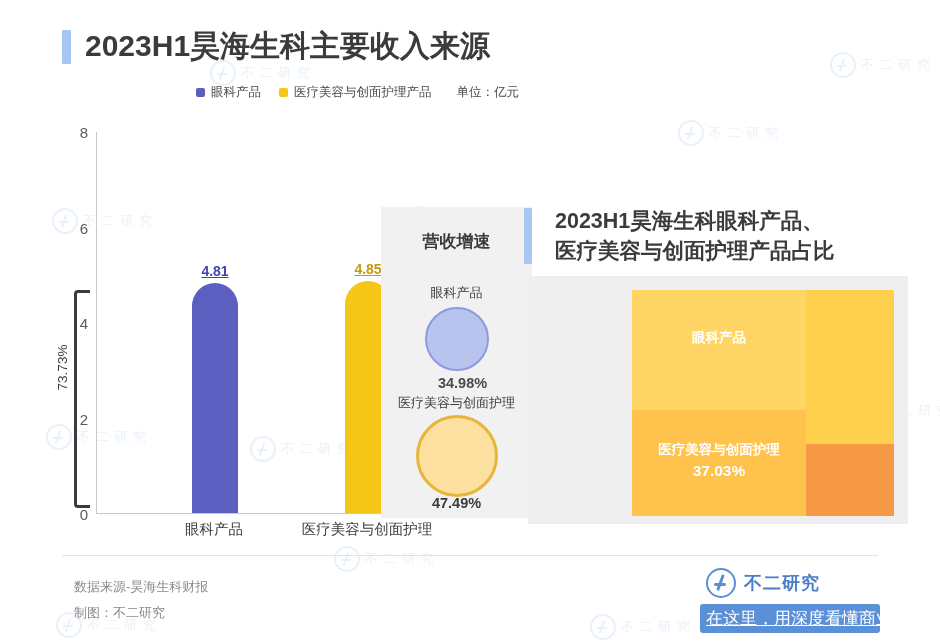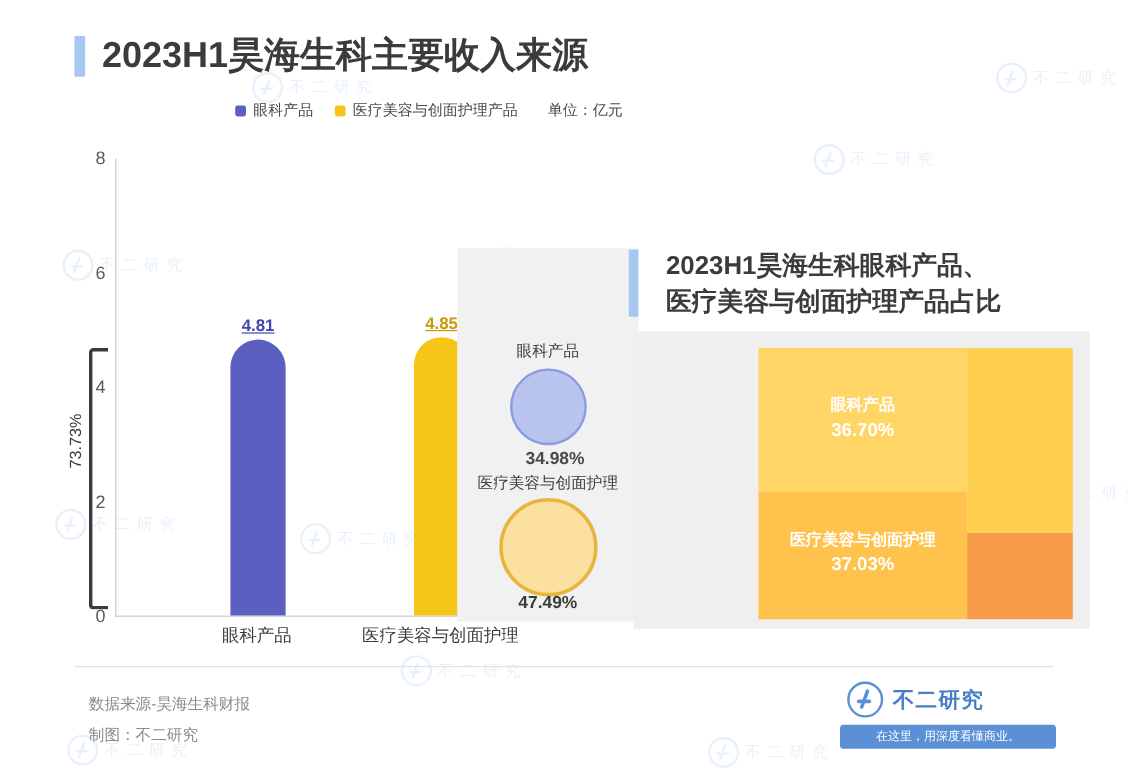--- a/index.html
+++ b/index.html
@@ -349,25 +349,26 @@
     font-size: 18px;
     font-weight: bold;
     color: #4a7fc8;
     letter-spacing: 1px;
     white-space: nowrap;
   }
   .brand-tag {
     margin-top: 4px;
     background: #5b8fd6;
     color: #ffffff;
-    font-size: 10px;
+    font-size: 17px;
     text-align: center;
     padding: 3px 6px;
     border-radius: 3px;
     white-space: nowrap;
+    text-decoration: underline;
   }
 </style>
 </head>
 <body>
 
 <div class="wm" style="left:210px; top:60px;"><span class="wm-circle"></span><span class="wm-txt">不 二 研 究</span></div>
 <div class="wm" style="left:830px; top:52px;"><span class="wm-circle"></span><span class="wm-txt">不 二 研 究</span></div>
 <div class="wm" style="left:52px; top:208px;"><span class="wm-circle"></span><span class="wm-txt">不 二 研 究</span></div>
 <div class="wm" style="left:408px; top:206px;"><span class="wm-circle"></span><span class="wm-txt">不 二 研 究</span></div>
 <div class="wm" style="left:678px; top:120px;"><span class="wm-circle"></span><span class="wm-txt">不 二 研 究</span></div>
@@ -417,20 +418,21 @@
     </div>
   </div>
 
   <div class="cat-labels">
     <span style="left:118px;">眼科产品</span>
     <span style="left:271px;">医疗美容与创面护理</span>
   </div>
 </div>
 
 <div class="growth-panel">
+  <div class="growth-title">营收增速</div>
 
   <div class="growth-sub s1">眼科产品</div>
   <div class="bubble b1"></div>
   <div class="growth-val v1">34.98%</div>
 
   <div class="growth-sub s2">医疗美容与创面护理</div>
   <div class="bubble b2"></div>
   <div class="growth-val v2">47.49%</div>
 </div>
 
@@ -439,21 +441,20 @@
   <div>
     <div class="right-title">2023H1昊海生科眼科产品、</div>
     <div class="right-title">医疗美容与创面护理产品占比</div>
   </div>
 </div>
 
 <div class="tree-panel">
   <div class="tree-inner">
     <div class="tile tile-eye">
       <span class="t-lbl">眼科产品</span>
-      <span class="t-val">36.70%</span>
     </div>
     <div class="tile tile-med">
       <span class="t-lbl">医疗美容与创面护理</span>
       <span class="t-val">37.03%</span>
     </div>
     <div class="tile tile-other-top"></div>
     <div class="tile tile-other-bottom"></div>
   </div>
 </div>
 

